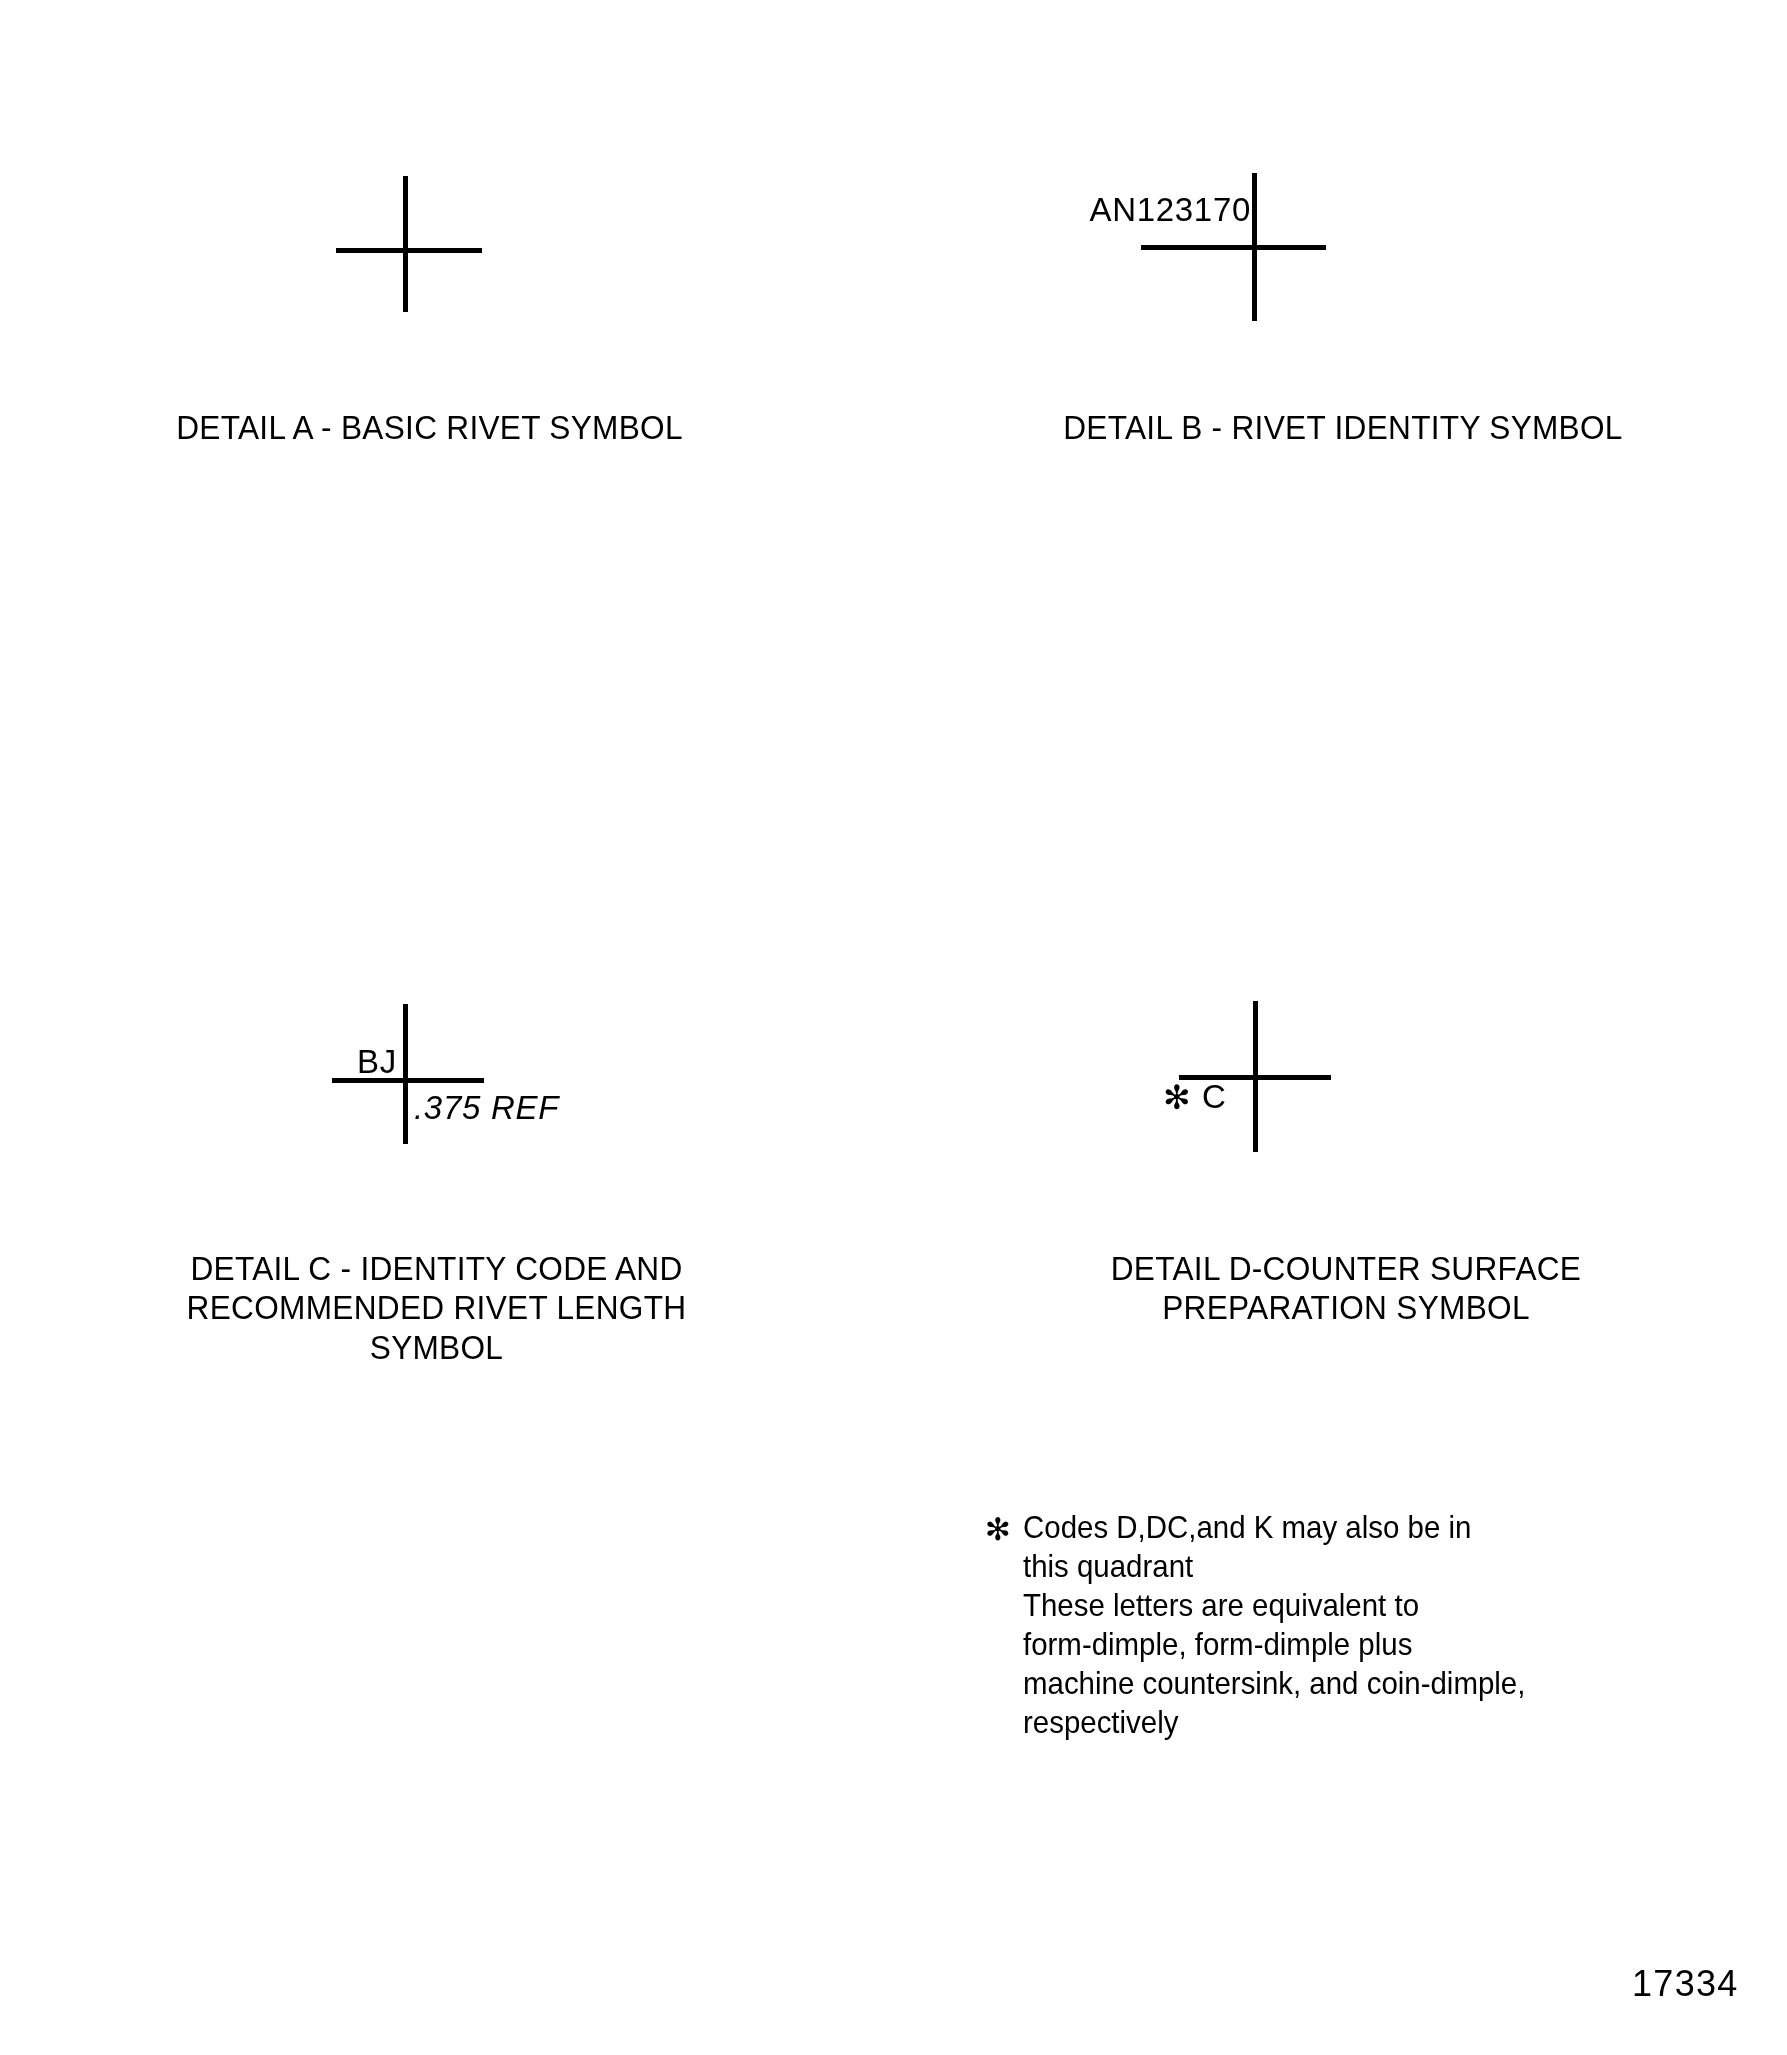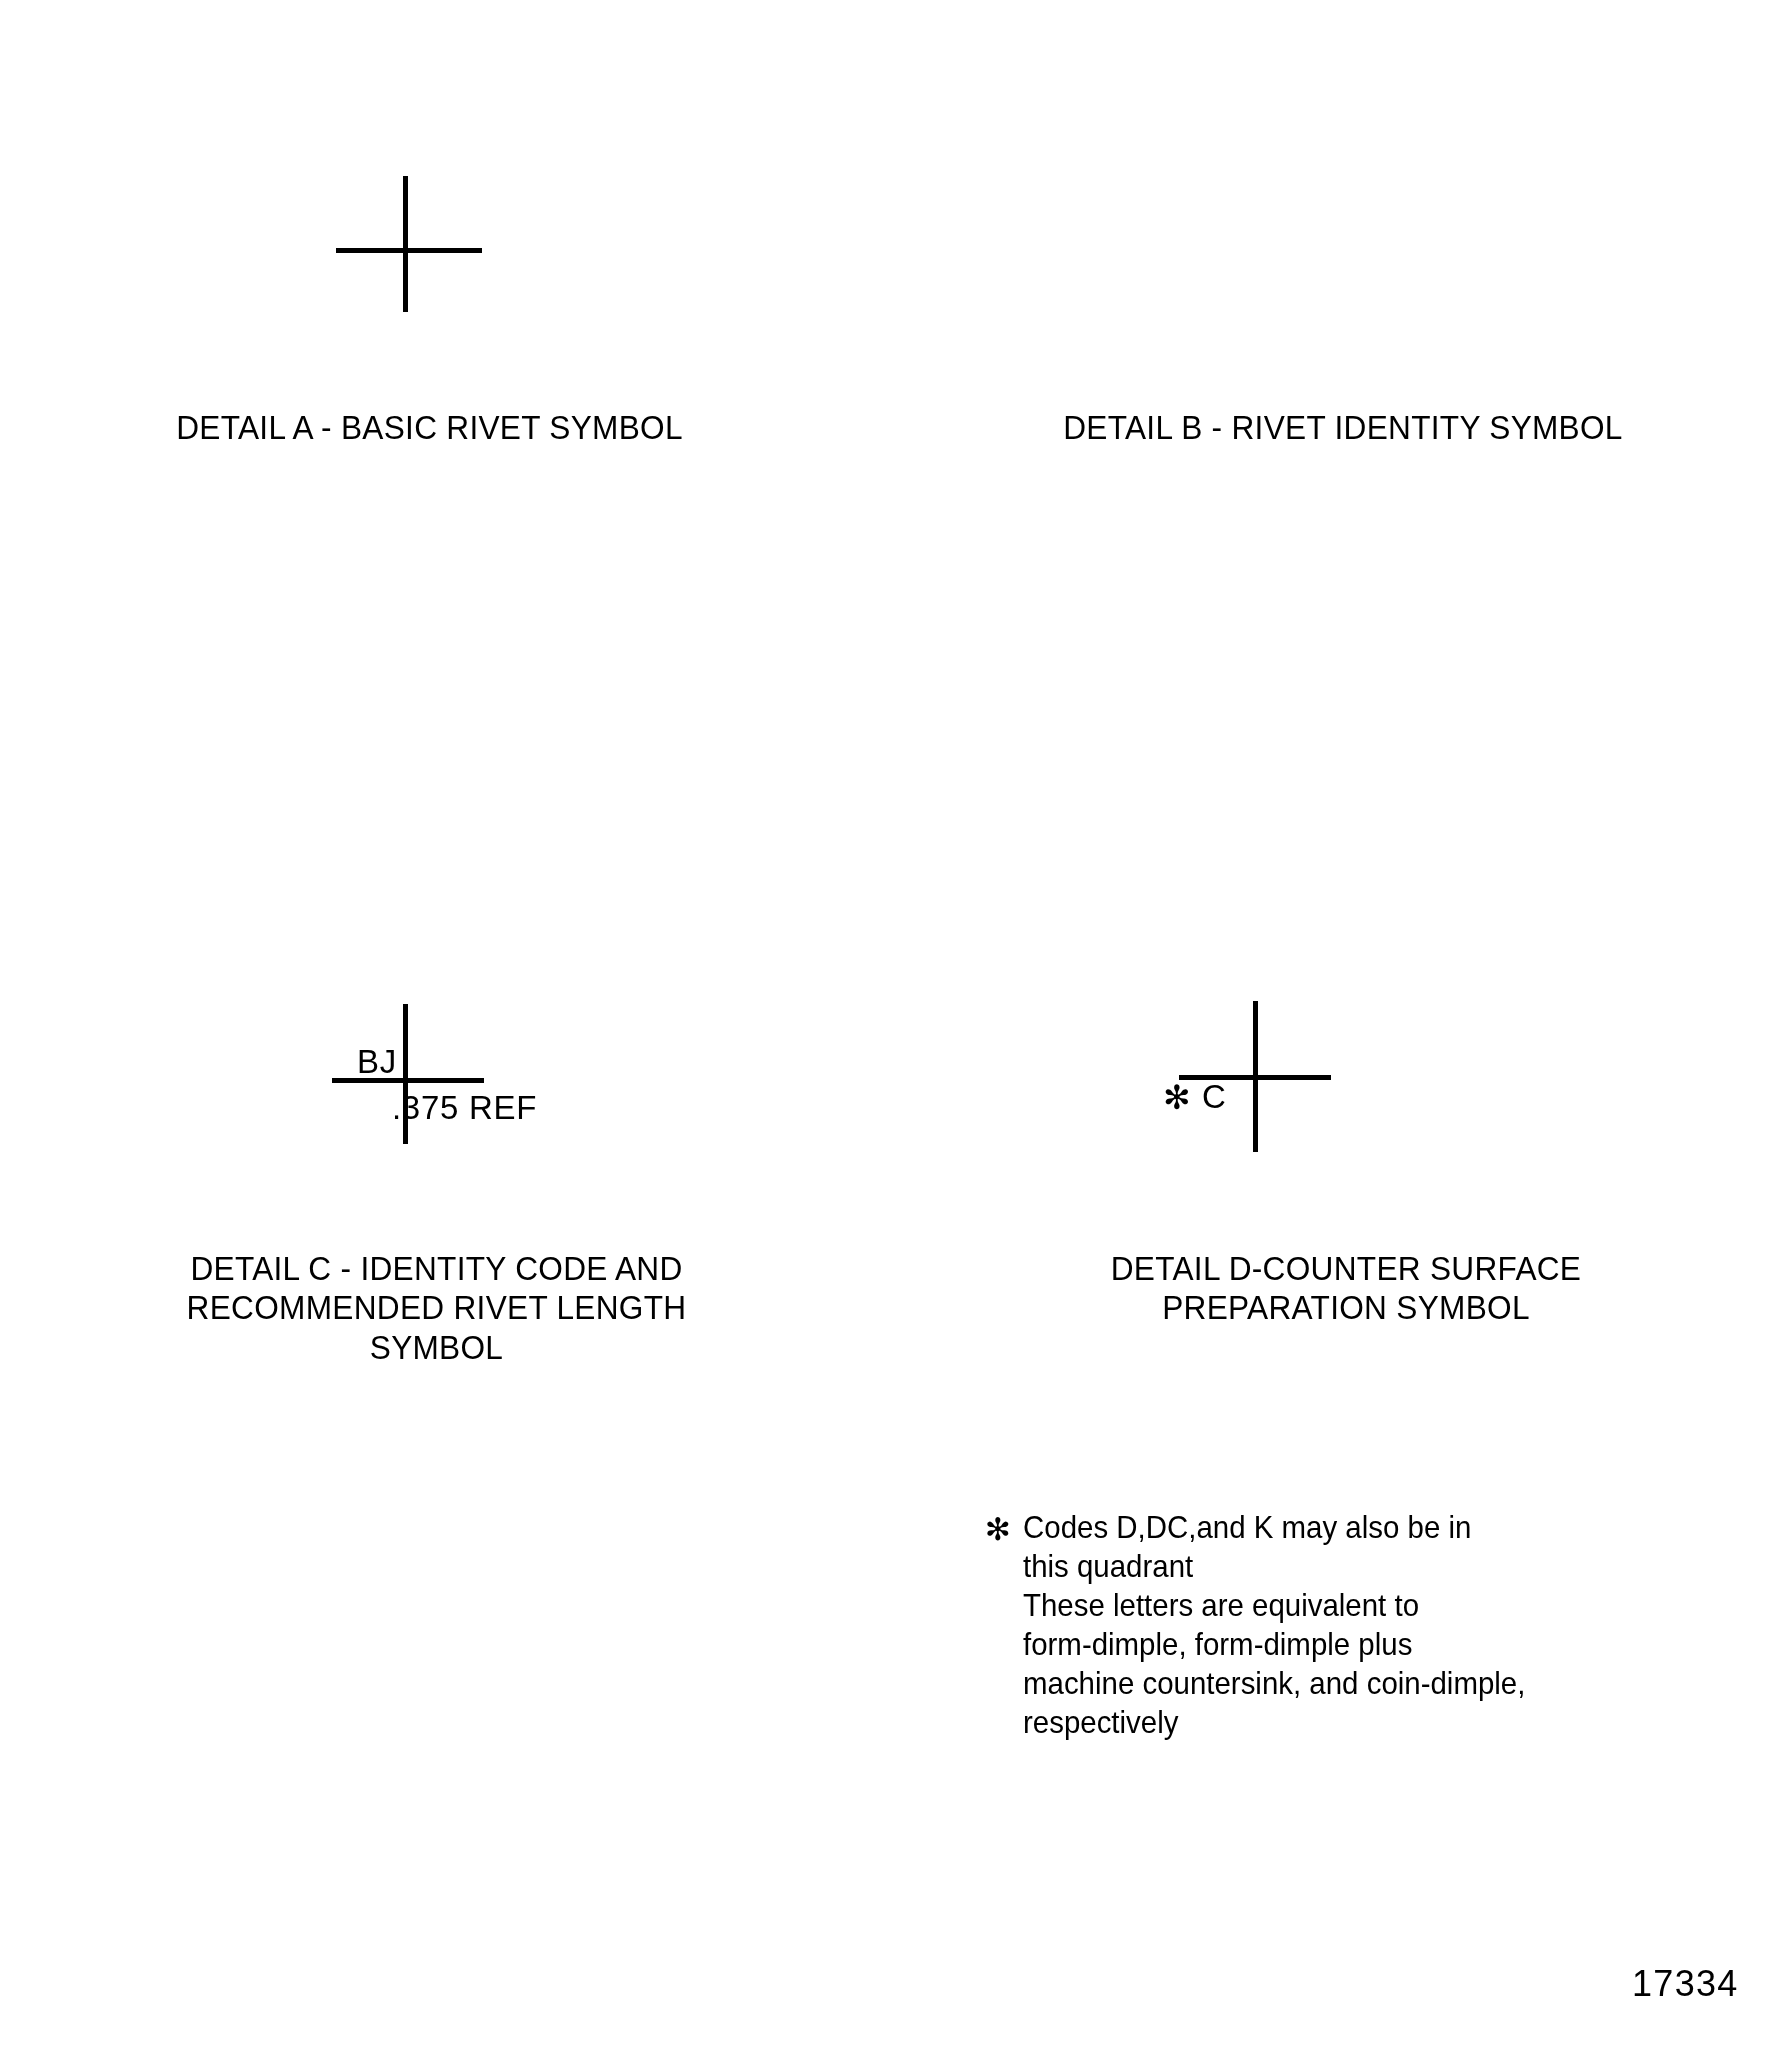--- a/index.html
+++ b/index.html
@@ -118,31 +118,36 @@
     <div style="position:absolute; left:0; top:0; width:893px; height:349px;">
       <div class="rule-v" style="left:403px; top:176px; height:136px;"></div>
       <div class="rule-h" style="left:336px; top:248px; width:146px;"></div>
     </div>
 
     <div class="caption" style="left:40px; top:408px; width:779px;">DETAIL A - BASIC RIVET SYMBOL</div>
   </div>
 
   <div class="abs" style="left:893px; top:0; width:895px; height:510px;">
 
+    <div style="position:absolute; left:0; top:0; width:895px; height:349px;">
+      <div class="sym-text right-aligned" style="left:160px; top:193px; width:198px;">AN123170</div>
+      <div class="rule-v" style="left:359px; top:173px; height:148px;"></div>
+      <div class="rule-h" style="left:248px; top:245px; width:185px;"></div>
+    </div>
 
     <div class="caption" style="left:37px; top:408px; width:826px;">DETAIL B - RIVET IDENTITY SYMBOL</div>
   </div>
 
   <div class="abs" style="left:0; top:966px; width:893px; height:470px;">
 
     <div style="position:absolute; left:0; top:0; width:893px; height:201px;padding-left:46px;">
       <div class="sym-text right-aligned" style="left:228px; top:79px; width:169px;">BJ</div>
       <div class="rule-v" style="left:403px; top:38px; height:140px;"></div>
       <div class="rule-h" style="left:332px; top:112px; width:152px;"></div>
-      <div class="sym-text" style="left:392px; top:125px;">.375 REF</div>
+      <div class="sym-text" style="left:414px; top:125px;font-style:italic;">.375 REF</div>
     </div>
 
     <div class="caption" style="left:37px; top:283px; width:799px;">DETAIL C - IDENTITY CODE AND
 RECOMMENDED RIVET LENGTH
 SYMBOL</div>
   </div>
 
   <div class="abs" style="left:893px; top:966px; width:895px; height:470px;">
 
     <div style="position:absolute; left:0; top:0; width:895px; height:201px;">

